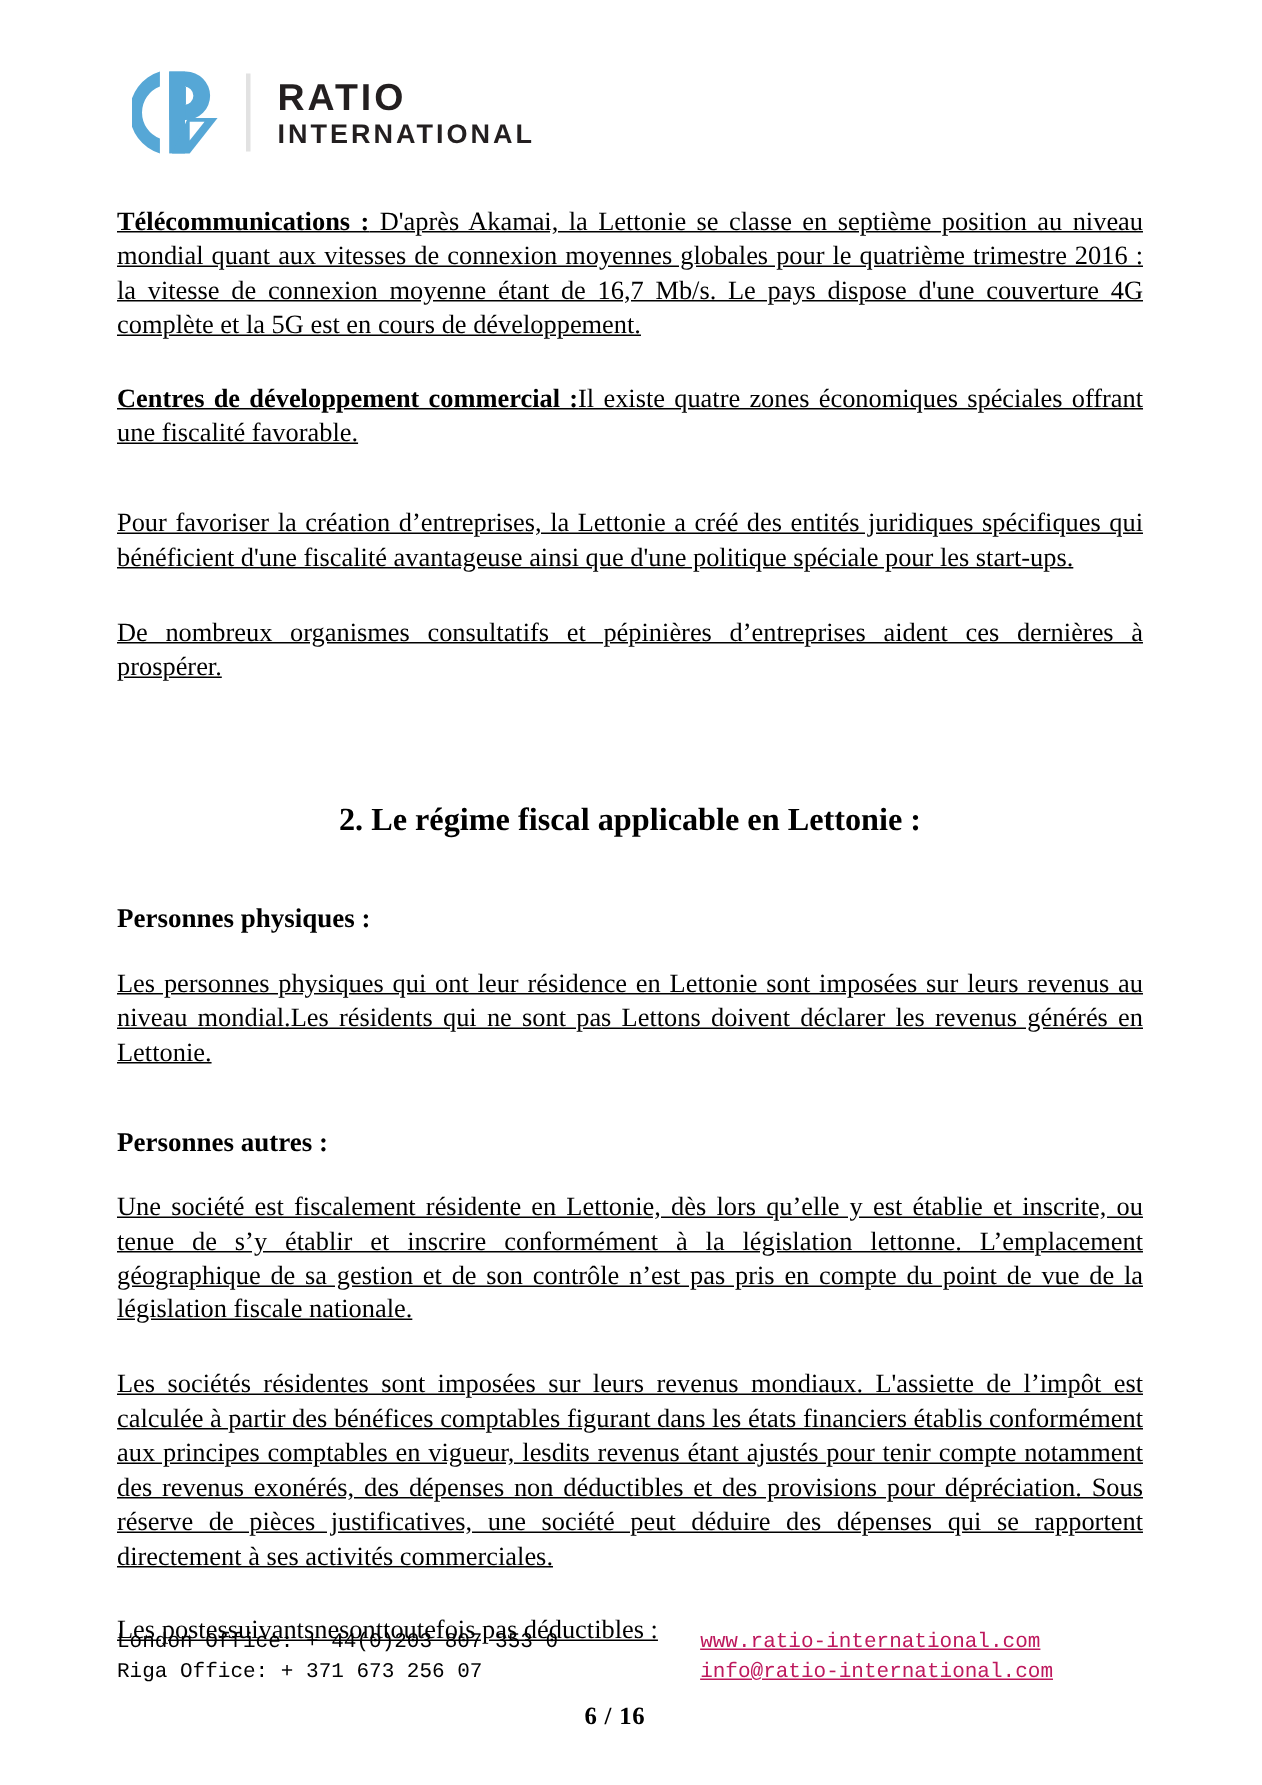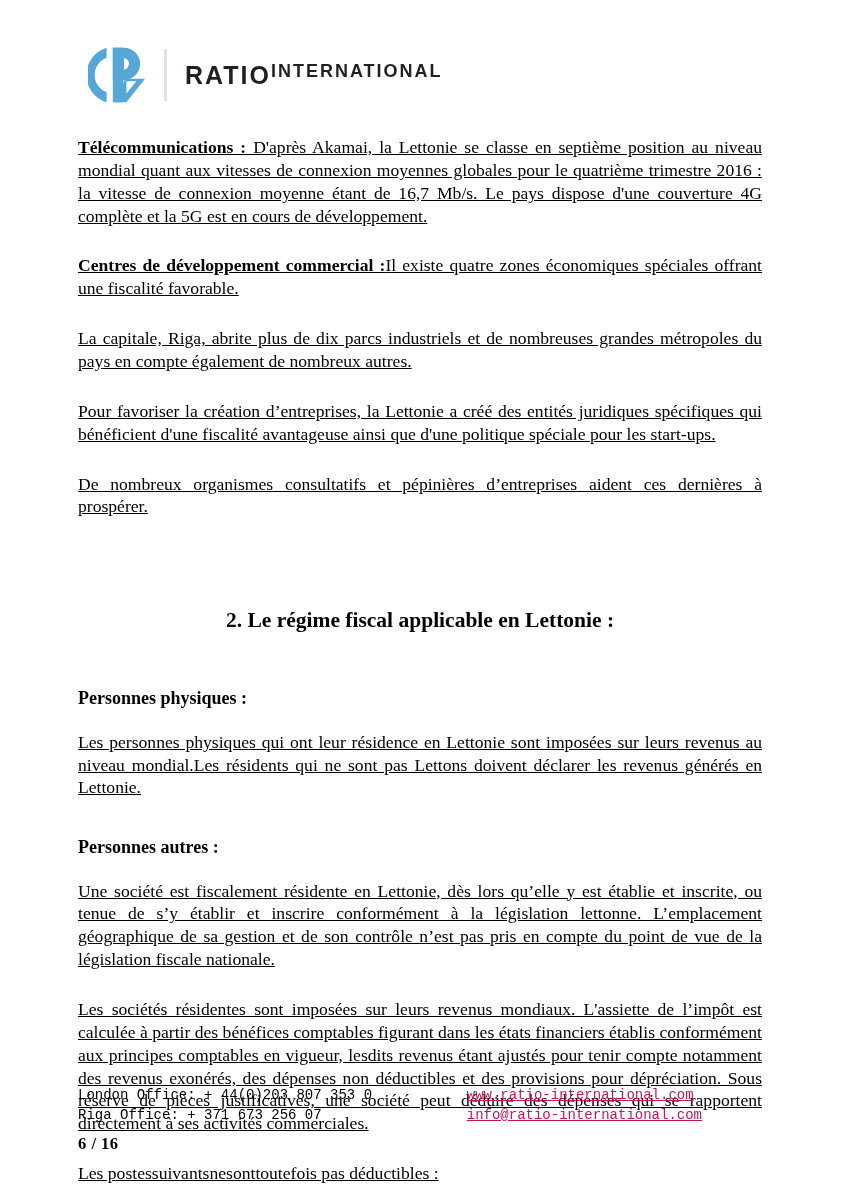--- a/index.html
+++ b/index.html
@@ -41,21 +41,21 @@
   .logo-divider {
     width: 3px;
     height: 52px;
     background: #e2e2e2;
     margin-left: 14px;
     margin-right: 18px;
     flex: 0 0 auto;
   }
   .logo-wordmark {
     display: flex;
-    flex-direction: row;
+    flex-direction: column;
     justify-content: center;
     font-family: "Liberation Sans", "DejaVu Sans", sans-serif;
     font-weight: bold;
     color: #231f20;
     letter-spacing: 2.0px;
     line-height: 1.13;
   }
   .logo-line1 { font-size: 25px; }
   .logo-line2 { font-size: 18px; }
 
@@ -78,21 +78,21 @@
   }
   p.body:last-child { margin-bottom: 0; }
 
   .lead { font-weight: bold; }
 
   .spacer-lg { height: 40px; }
   .spacer-md { height: 20px; }
   .spacer-sm { height: 10px; }
 
   h2.section {
-    margin: 12px;
+    margin: 0;
     font-size: 21.5px;
     font-weight: bold;
     text-align: center;
     line-height: 1.3;
   }
   h3.subsection {
     margin: 0;
     font-size: 19.5px;
     font-weight: bold;
     text-align: left;
@@ -125,21 +125,21 @@
   .footer-left div, .footer-right div { white-space: nowrap; }
   .footer-right { text-align: left; padding-right: 60px; }
   .footer-link {
     color: #be185d;
     text-decoration: underline;
     text-underline-offset: 1px;
     cursor: pointer;
   }
   .page-num {
     margin-top: 8px;
-    text-align: left;
+    text-align: center;
     font-size: 16.5px;
     font-weight: bold;
     letter-spacing: 0.5px;
     padding-right: 20px;
   }
 </style>
 </head>
 <body>
 
 <div class="page">
@@ -170,21 +170,20 @@
   <div class="content">
 
     <p class="body"><span class="lead">Télécommunications :</span><span> D'après Akamai, la Lettonie se classe en septième position au niveau mondial quant aux vitesses de connexion moyennes globales pour le quatrième trimestre 2016 : la vitesse de connexion moyenne étant de 16,7 Mb/s. Le pays dispose d'une couverture 4G complète et la 5G est en cours de développement.</span></p>
 
     <div class="spacer-sm"></div>
 
     <p class="body"><span class="lead">Centres de développement commercial :</span><span>Il existe quatre zones économiques spéciales offrant une fiscalité favorable.</span></p>
 
     <div class="spacer-sm"></div>
 
-    <p class="body">La capitale, Riga, abrite plus de dix parcs industriels et de nombreuses grandes métropoles du pays en compte également de nombreux autres.</p>
 
     <div class="spacer-sm"></div>
 
     <p class="body">Pour favoriser la création d’entreprises, la Lettonie a créé des entités juridiques spécifiques qui bénéficient d'une fiscalité avantageuse ainsi que d'une politique spéciale pour les start-ups.</p>
 
     <div class="spacer-sm"></div>
 
     <p class="body">De nombreux organismes consultatifs et pépinières d’entreprises aident ces dernières à prospérer.</p>
 
     <div class="spacer-lg"></div>

